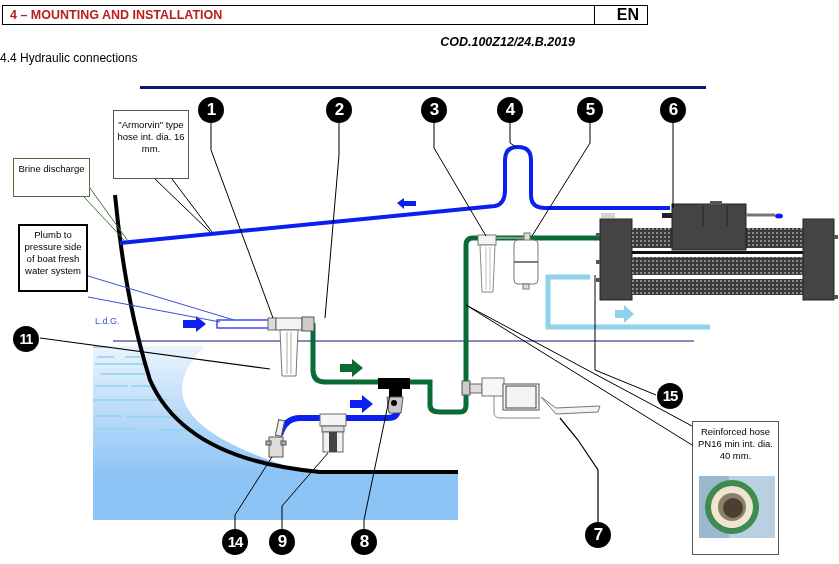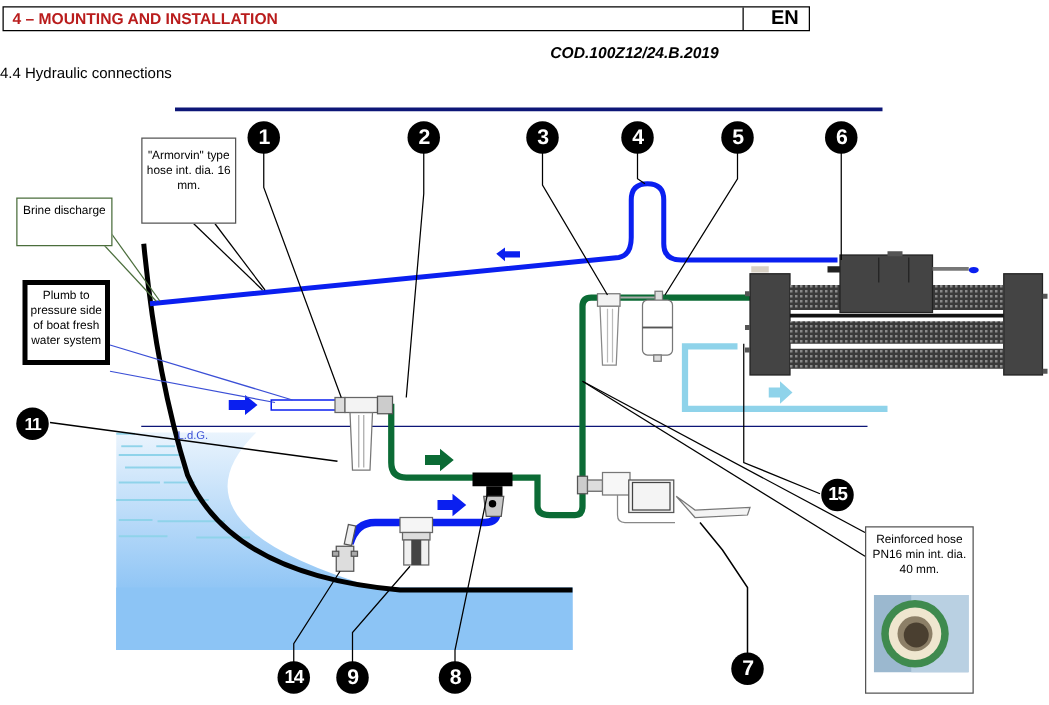--- a/index.html
+++ b/index.html
@@ -7,24 +7,24 @@
   .header { position: absolute; left: 2px; top: 5px; width: 646px; height: 20px; border: 1px solid #000; box-sizing: border-box; display: flex; align-items: center; }
   .header .chapter { position: absolute; left: 7px; top: 2px; font-weight: bold; font-size: 12.5px; color: #b91c1c; }
   .header .code { position: absolute; right: 72px; top: 2px; font-weight: bold; font-style: italic; font-size: 12.5px; color: #000; margin-top: 27px; }
   .header .lang-sep { position: absolute; right: 52px; top: 0; width: 1px; height: 18px; background: #000; }
   .header .lang { position: absolute; right: 8px; top: 0px; font-family: Liberation Sans, sans-serif; font-weight: bold; font-size: 16px; color: #000; }
   .section-title { position: absolute; left: 0; top: 51px; font-weight: normal; font-size: 12px; color: #000; }
   svg.diagram { position: absolute; left: 0; top: 0; }
   .callout { position: absolute; background: #fff; box-sizing: border-box; font-size: 9.5px; line-height: 12px; text-align: center; color: #000; }
   .callout.brine { left: 13px; top: 131px; width: 77px; height: 39px; border: 1px solid #4b6e3c; padding-top: 4px; margin-top: 27px; }
   .callout.armorvin { left: 113px; top: 110px; width: 76px; height: 69px; border: 1px solid #555; padding-top: 8px; }
-  .callout.plumb { left: 18px; top: 224px; width: 70px; height: 68px; border: 4px solid #000000; padding-top: 3px; }
+  .callout.plumb { left: 18px; top: 224px; width: 70px; height: 68px; border: 2px solid #000000; padding-top: 3px; }
   .callout.reinforced { left: 692px; top: 421px; width: 87px; height: 134px; border: 1px solid #555; padding-top: 4px; }
   .hose-photo { position: absolute; left: 699px; top: 476px; width: 76px; height: 62px; }
-  .ldg { position: absolute; left: 95px; top: 343px; font-size: 9px; color: #3b4fd6; margin-left: 47px; }
+  .ldg { position: absolute; left: 95px; top: 316px; font-size: 9px; color: #3b4fd6; }
   .badge { position: absolute; width: 26px; height: 26px; border-radius: 50%; background: #000; color: #fff; font-weight: bold; font-size: 17px; line-height: 26px; text-align: center; letter-spacing: -1px; }
 </style>
 </head>
 <body>
 
 <div class="header">
   <span class="chapter">4 – MOUNTING AND INSTALLATION</span>
   <span class="code">COD.100Z12/24.B.2019</span>
   <span class="lang-sep"></span>
   <span class="lang">EN</span>

